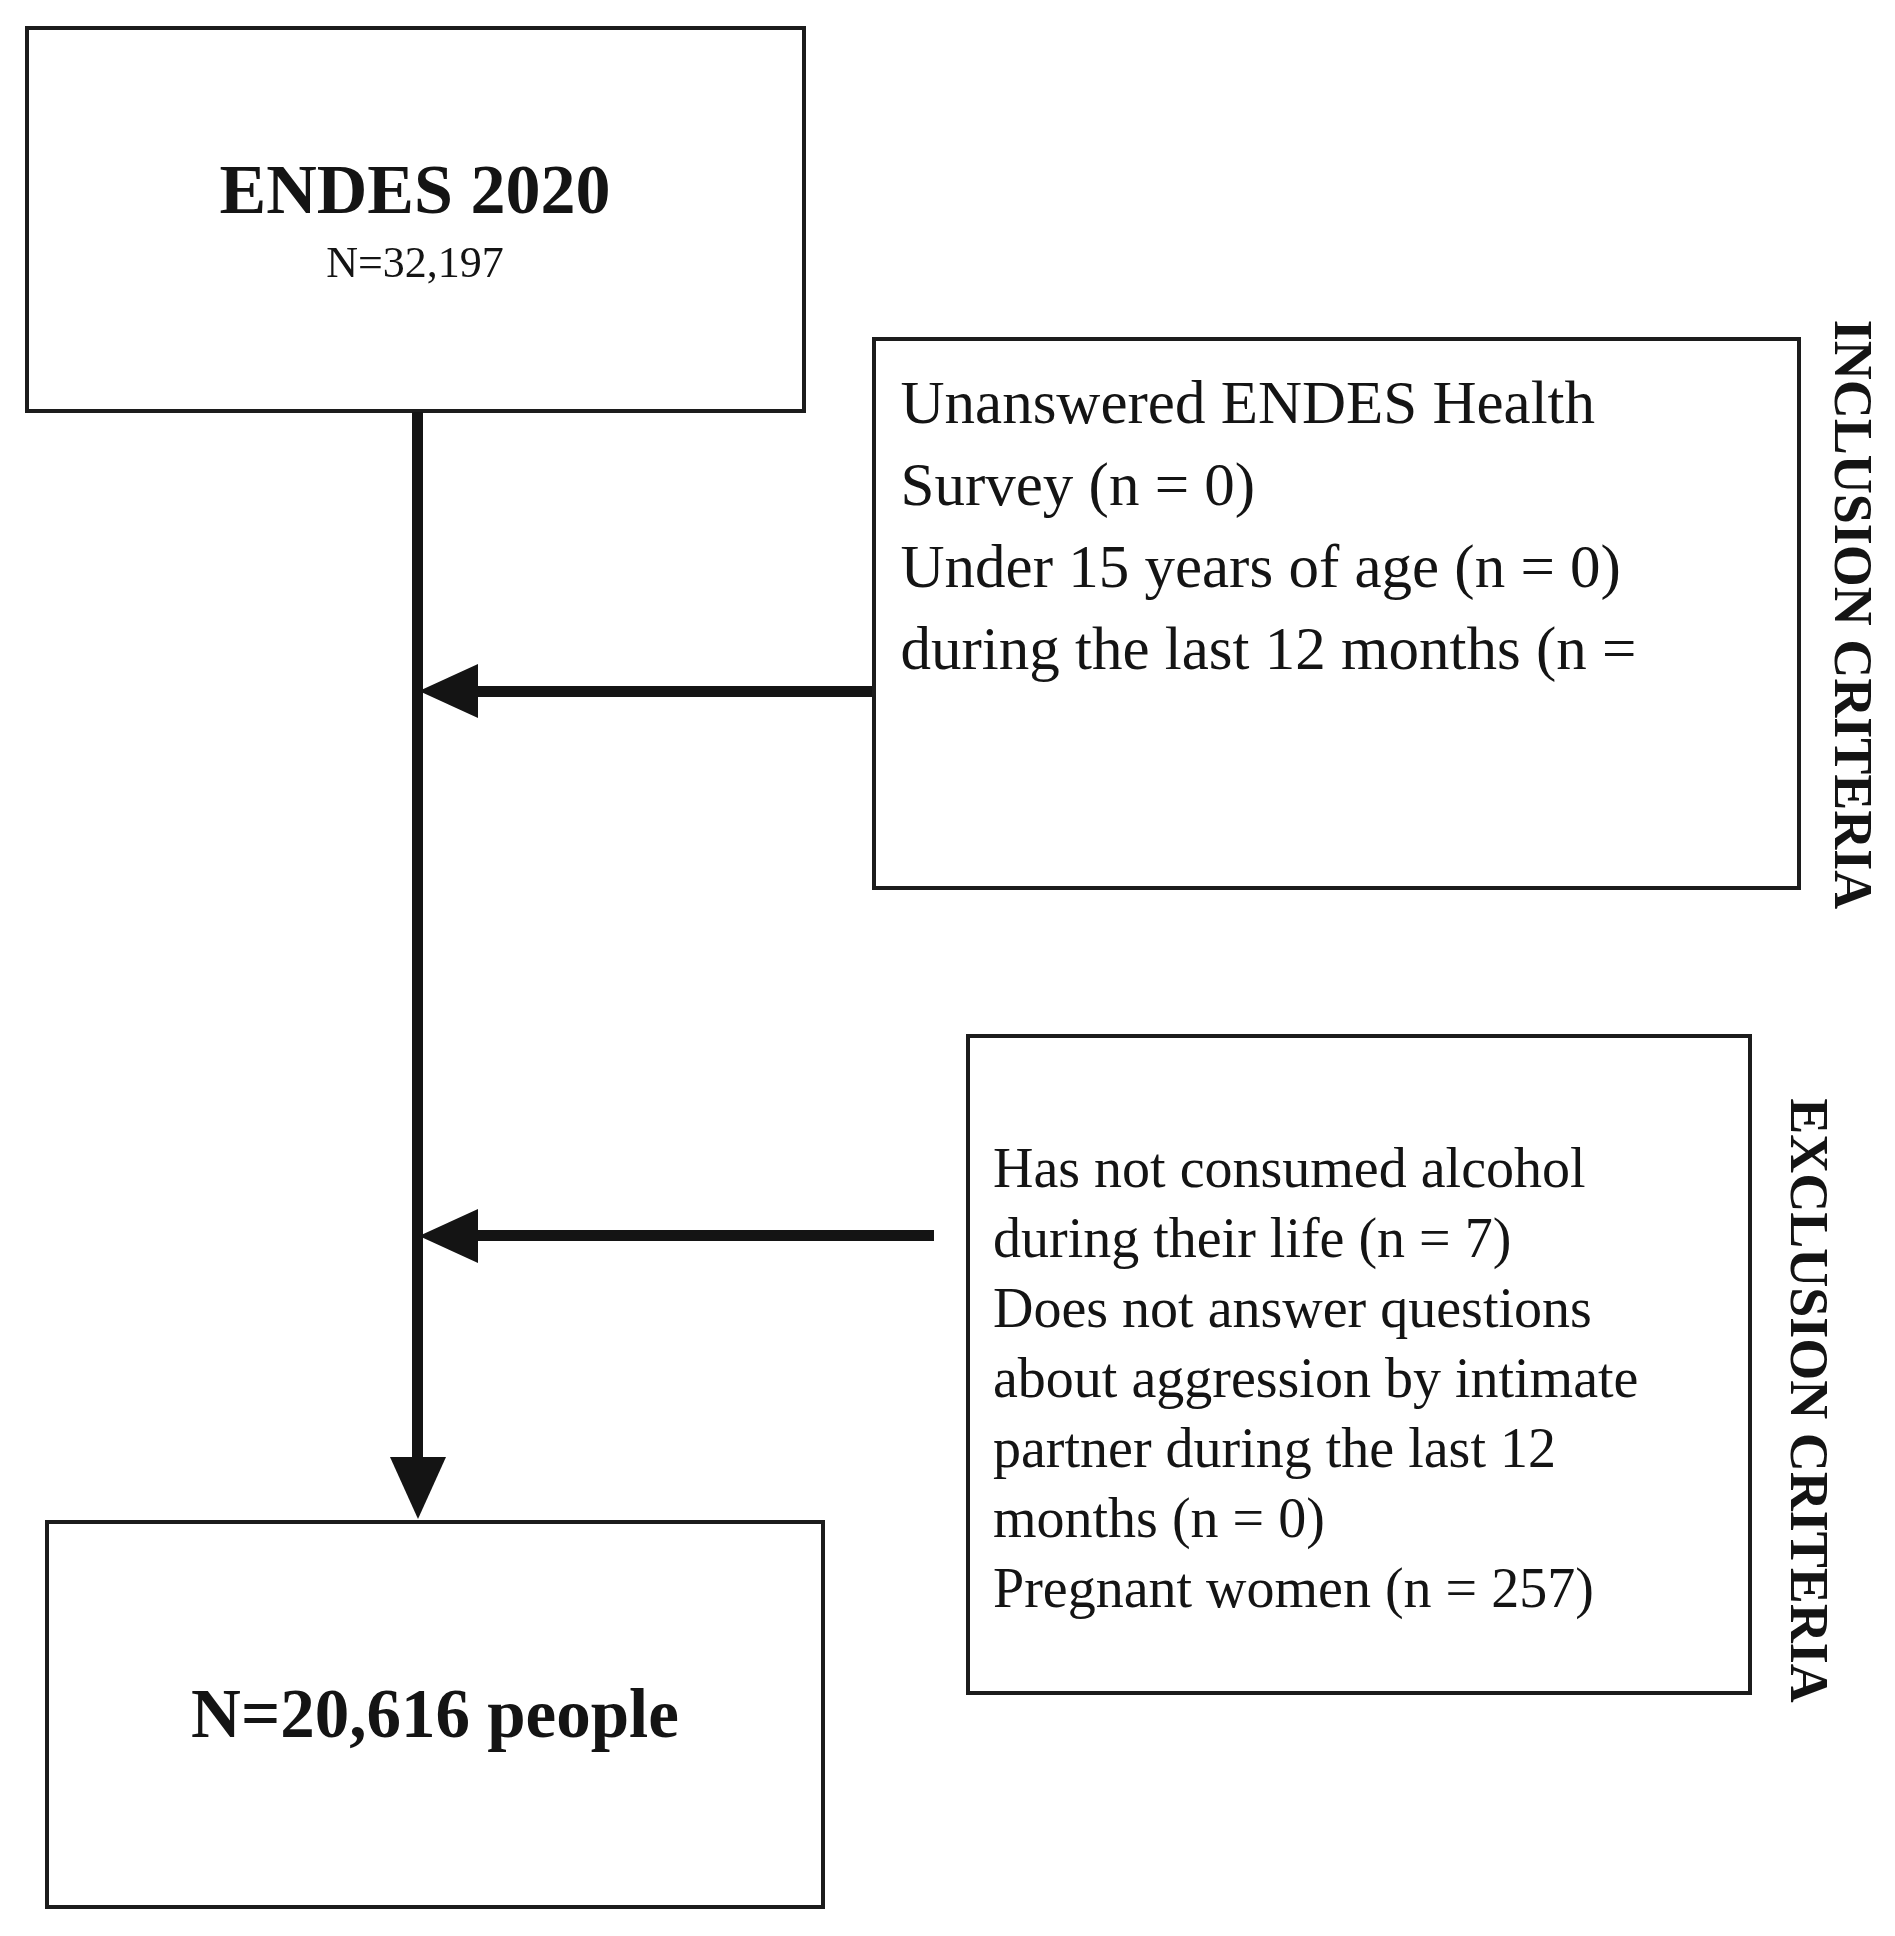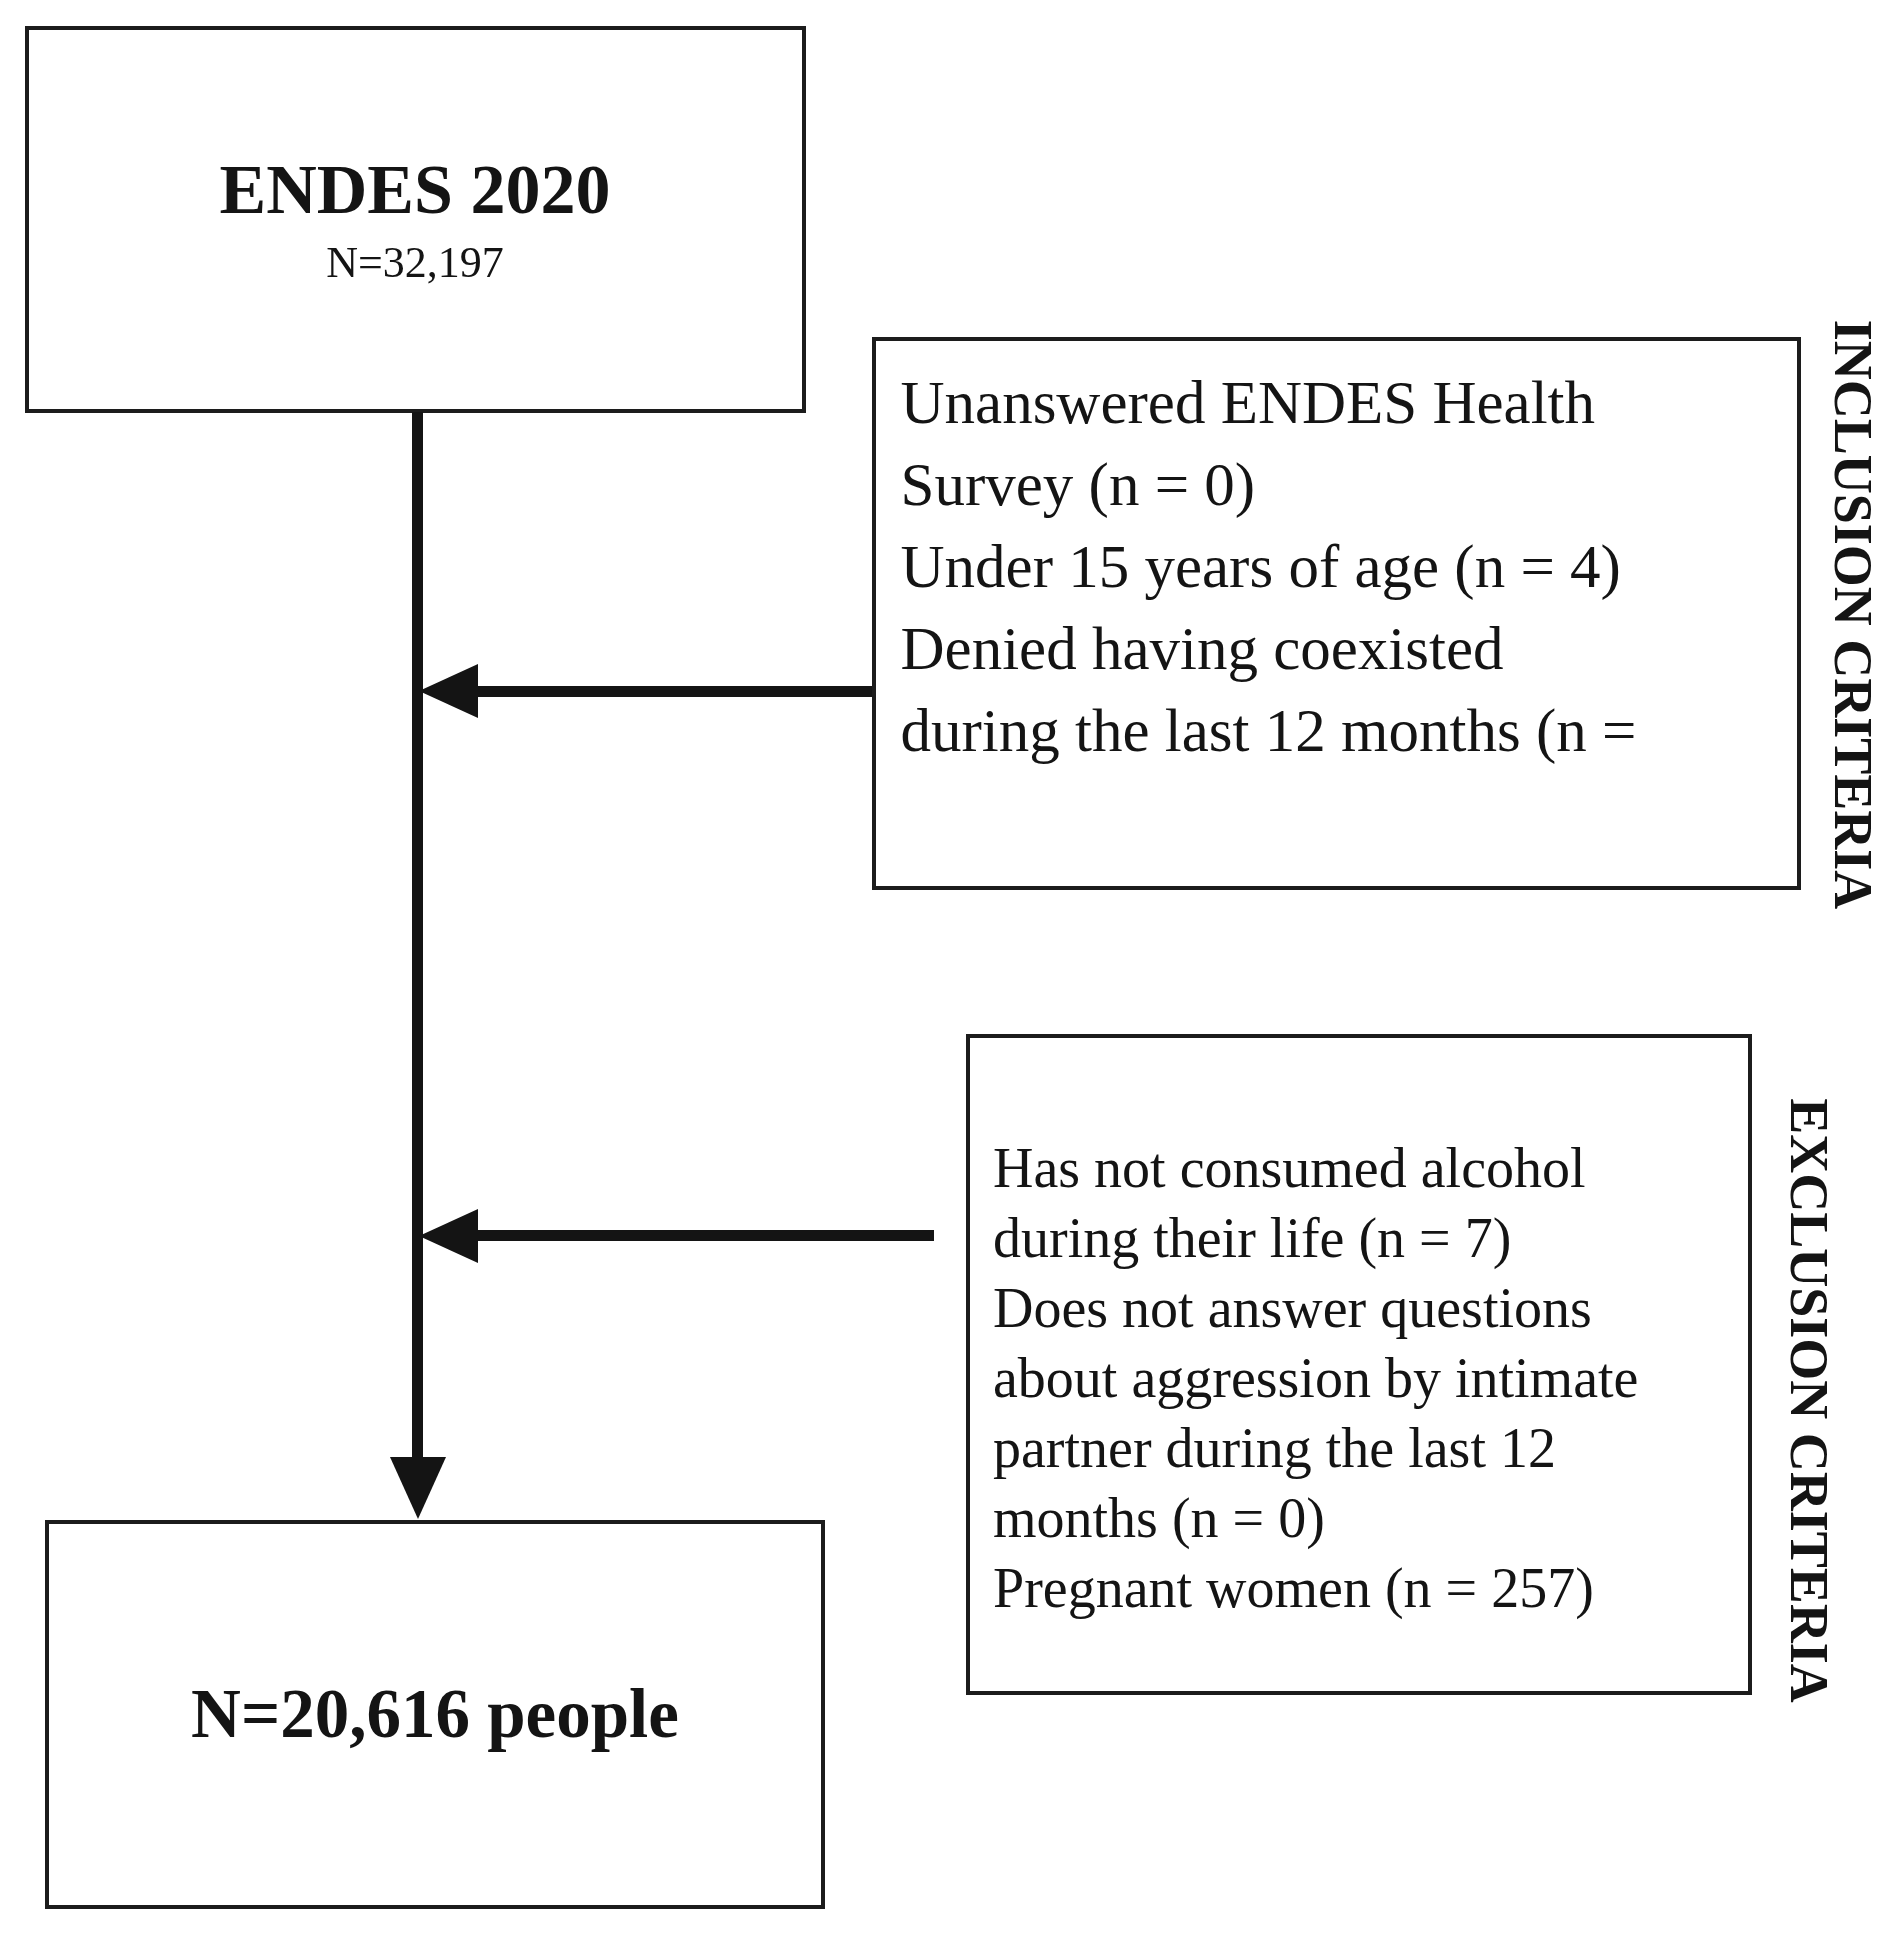--- a/index.html
+++ b/index.html
@@ -97,22 +97,21 @@
 
   <div class="shaft v-line"></div>
   <div class="head head-down"></div>
 
   <div class="shaft h-shaft1"></div>
   <div class="head head-left1"></div>
 
   <div class="box incl-box">
     <div class="crit-line">Unanswered ENDES Health</div>
     <div class="crit-line">Survey (n = 0)</div>
-    <div class="crit-line">Under 15 years of age (n = 4)</div>
-    <div class="crit-line">Denied having coexisted</div>
+    <div class="crit-line">Under 15 years of age (n = 0)</div>
     <div class="crit-line">during the last 12 months (n =</div>
   </div>
 
   <div class="side-label incl-label">INCLUSION CRITERIA</div>
 
   <div class="shaft h-shaft2"></div>
   <div class="head head-left2"></div>
 
   <div class="box excl-box">
     <div class="crit-line">Has not consumed alcohol</div>

